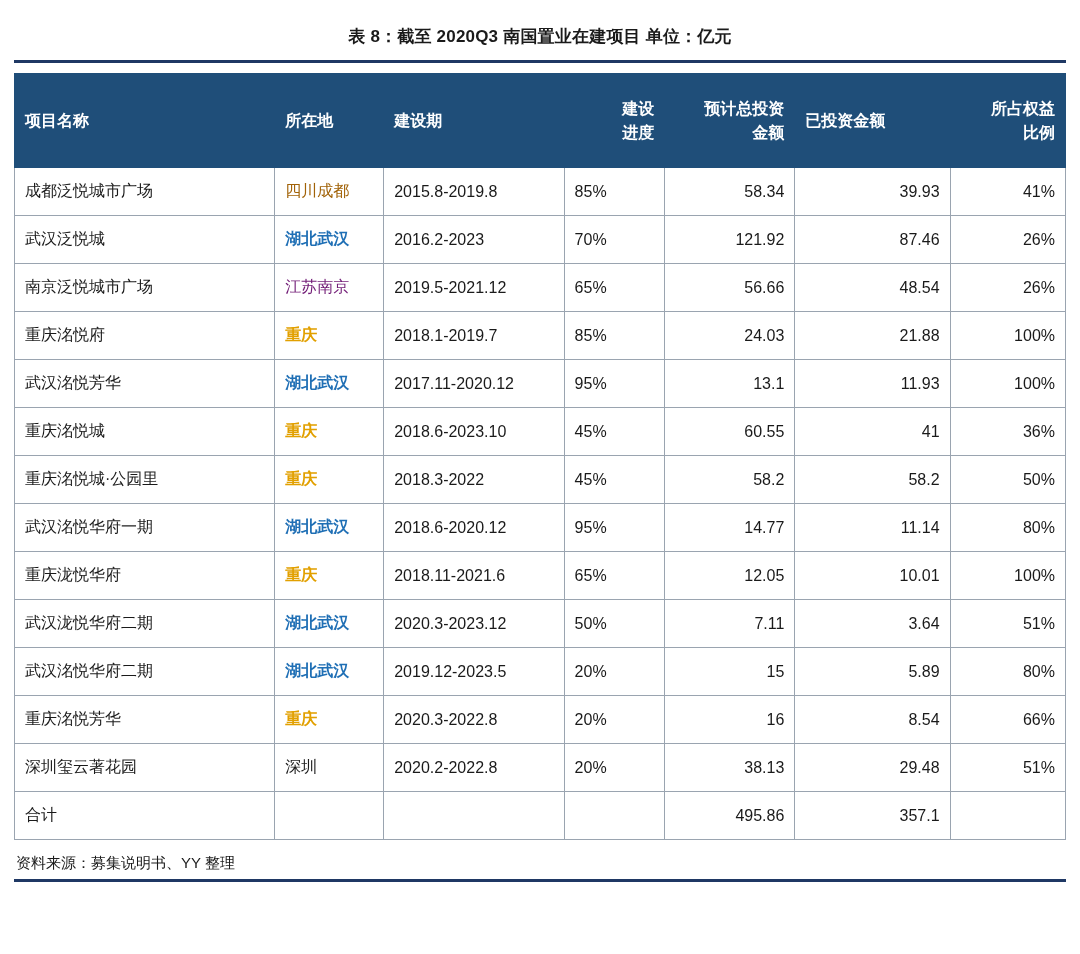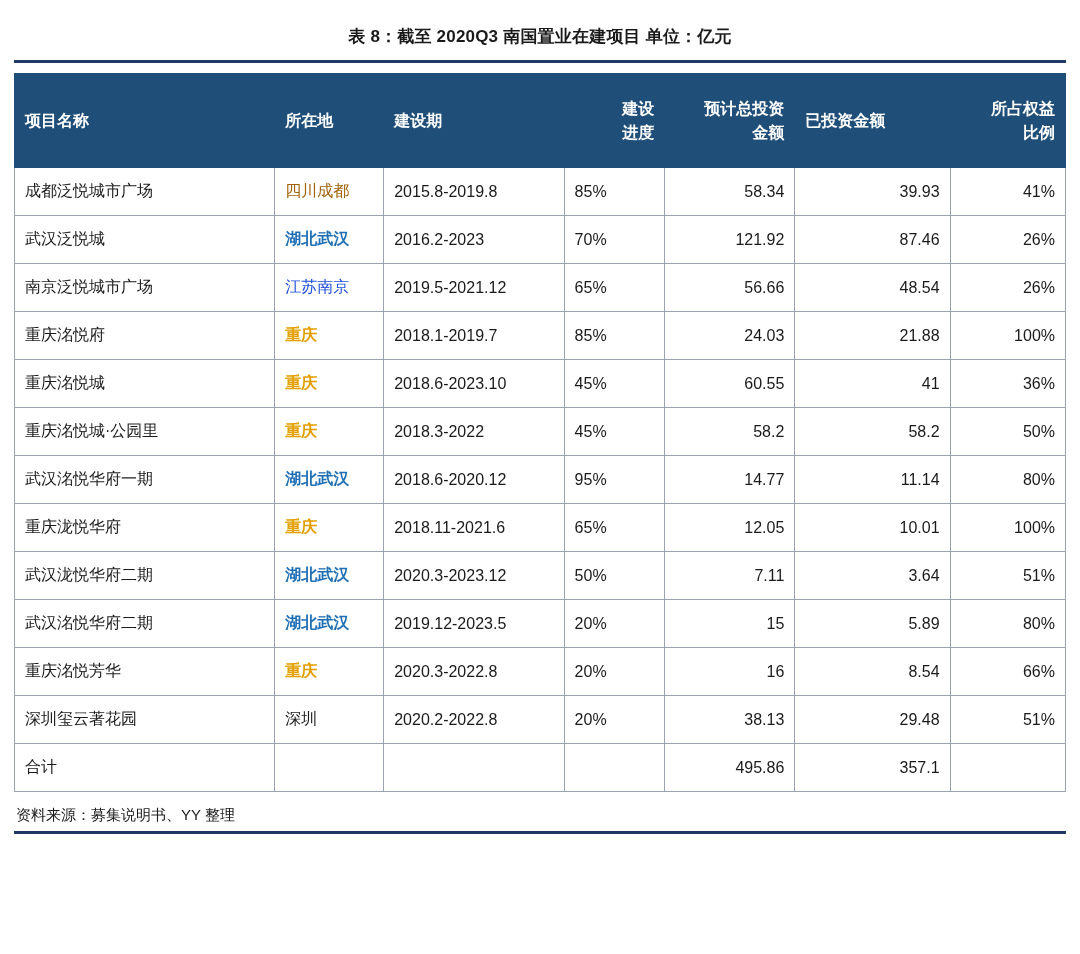--- a/index.html
+++ b/index.html
@@ -160,34 +160,43 @@
           <td class="name">武汉泛悦城</td>
           <td class="loc" style="color: rgb(31, 111, 181);">湖北武汉</td>
           <td class="period">2016.2-2023</td>
           <td class="pct">70%</td>
           <td class="num">121.92</td>
           <td class="num">87.46</td>
           <td class="share">26%</td>
         </tr>
         <tr>
           <td class="name">南京泛悦城市广场</td>
-          <td class="loc plain" style="color: #1d4ed8;">江苏南京</td>
+          <td class="loc plain" style="color: #701a75;">江苏南京</td>
           <td class="period">2019.5-2021.12</td>
           <td class="pct">65%</td>
           <td class="num">56.66</td>
           <td class="num">48.54</td>
           <td class="share">26%</td>
         </tr>
         <tr>
           <td class="name">重庆洺悦府</td>
           <td class="loc" style="color: rgb(226, 160, 0);">重庆</td>
           <td class="period">2018.1-2019.7</td>
           <td class="pct">85%</td>
           <td class="num">24.03</td>
           <td class="num">21.88</td>
+          <td class="share">100%</td>
+        </tr>
+        <tr>
+          <td class="name">武汉洺悦芳华</td>
+          <td class="loc" style="color: rgb(31, 111, 181);">湖北武汉</td>
+          <td class="period">2017.11-2020.12</td>
+          <td class="pct">95%</td>
+          <td class="num">13.1</td>
+          <td class="num">11.93</td>
           <td class="share">100%</td>
         </tr>
         <tr>
           <td class="name">重庆洺悦城</td>
           <td class="loc" style="color: rgb(226, 160, 0);">重庆</td>
           <td class="period">2018.6-2023.10</td>
           <td class="pct">45%</td>
           <td class="num">60.55</td>
           <td class="num">41</td>
           <td class="share">36%</td>

